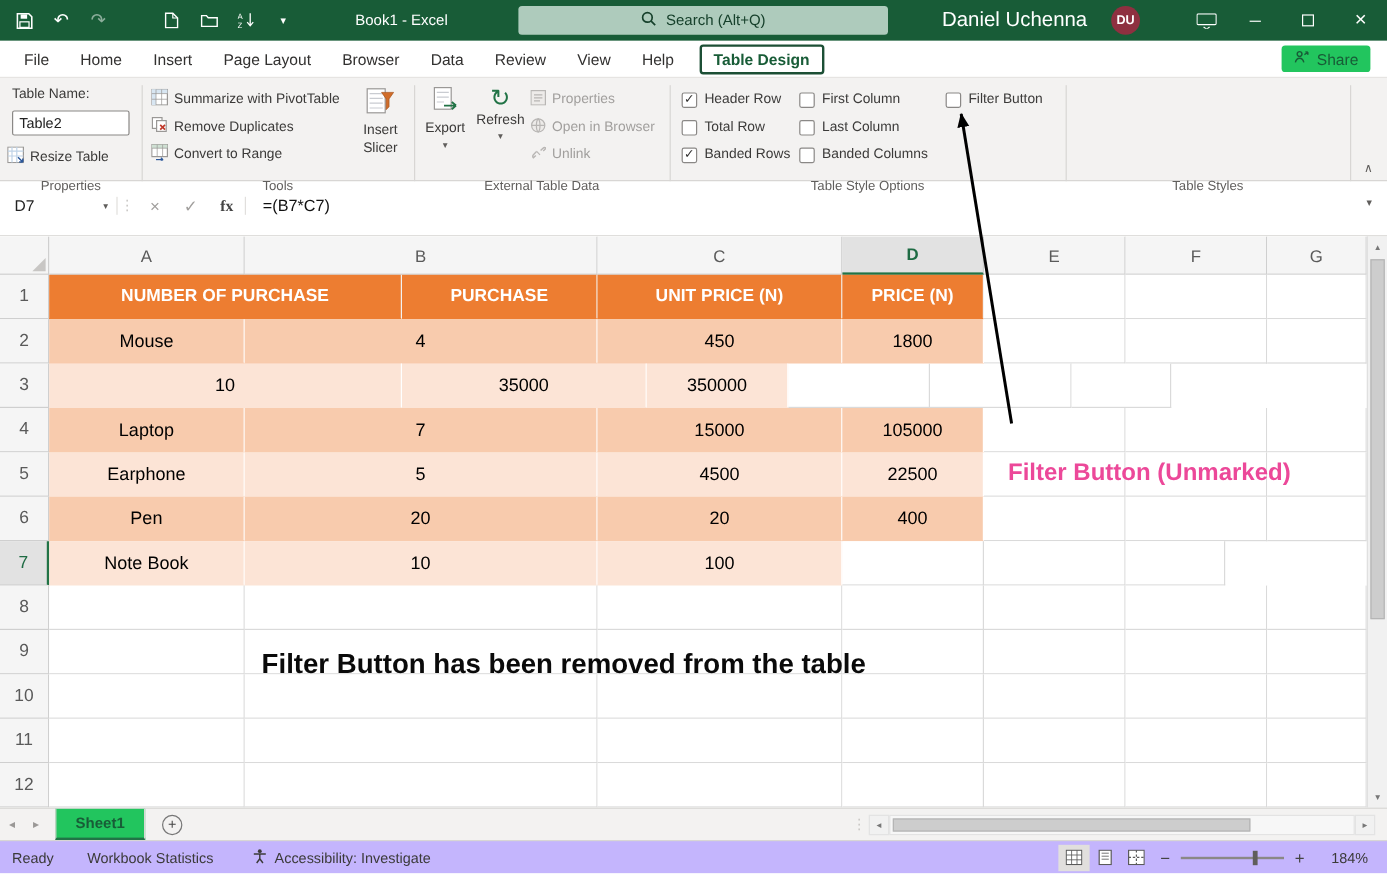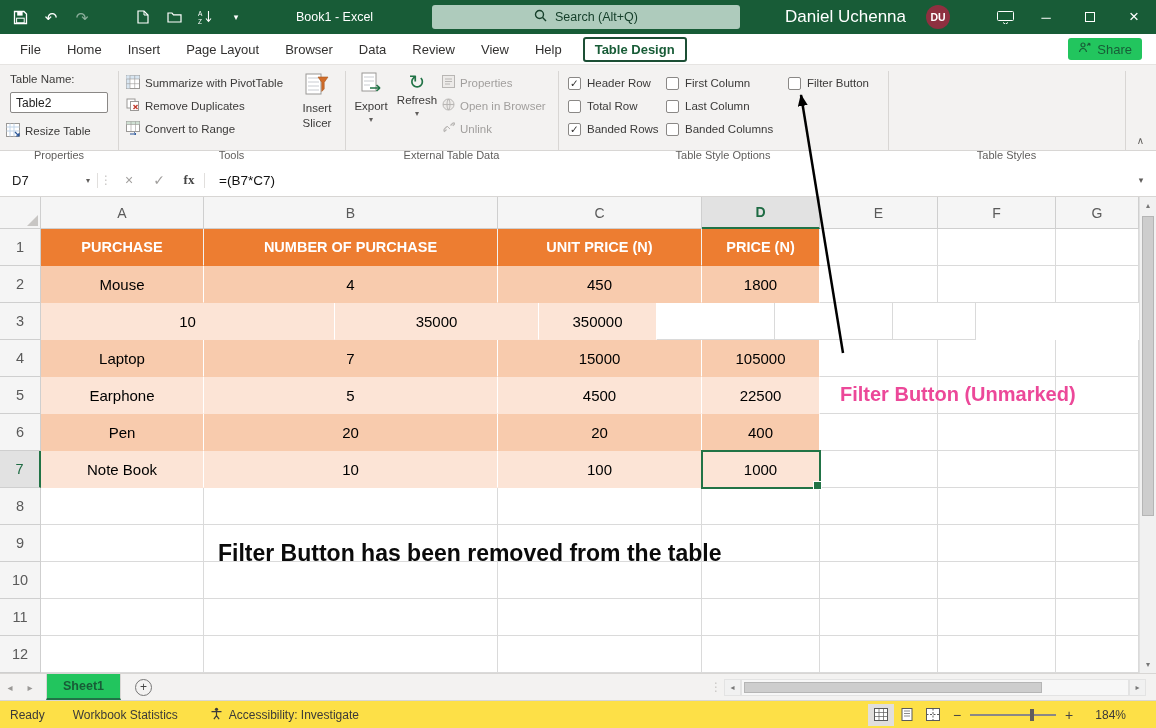--- a/index.html
+++ b/index.html
@@ -38,21 +38,21 @@
 .smbtn.dis{color:#A19F9D}
 .bigbtn{position:absolute;display:flex;flex-direction:column;align-items:center;font-size:11.5px;color:#3B3A39;gap:1px;text-align:center;line-height:1.2}
 .cbrow{position:absolute;display:flex;align-items:center;gap:6px;font-size:11.5px;color:#3B3A39;height:18px;white-space:nowrap}
 .cb{width:13px;height:13px;border:1px solid #8A8886;border-radius:2px;background:#fff;display:flex;align-items:center;justify-content:center;font-size:10.5px;font-weight:bold;color:#323130;line-height:1}
 .glab{position:absolute;font-size:11.5px;color:#3B3A39;white-space:nowrap}
 #tn-input{position:absolute;left:10px;top:27px;width:98px;height:21px;border:1px solid #8A8886;border-radius:2px;padding:0 5px;font-size:12px;font-family:inherit;background:#fff;color:#222}
 .ddglyph{font-size:8px;color:#605E5C}
 #ribbon-collapse{position:absolute;right:12px;bottom:4px;font-size:10px;color:#605E5C}
 
 
-#formulabar{position:absolute;top:164px;left:0;right:0;height:33px;background:#fff;border-bottom:1px solid #D8D6D4;display:flex;align-items:center}
+#formulabar{position:absolute;top:164px;left:0;right:0;height:33px;background:#fff;border-bottom:1px solid #D8D6D4;display:flex;align-items:flex-start}
 #namebox{width:98px;display:flex;align-items:center;padding-left:12px;font-size:13px;color:#222;position:relative;border-right:1px solid #E1DFDD}
 #namebox .dd{position:absolute;right:7px;font-size:8px;color:#605E5C}
 .fdots{display:flex;align-items:center;justify-content:center;width:16px;color:#C8C6C4;font-size:12px}
 .fbtn{width:30px;display:flex;align-items:center;justify-content:center;font-size:14px;color:#A19F9D}
 .fbtn.fx{color:#444;font-weight:bold;font-family:"Liberation Serif",serif;font-size:13px}
 #formula-text{display:flex;align-items:center;padding-left:14px;font-size:13.5px;color:#111;border-left:1px solid #E1DFDD}
 #fb-expand{margin-left:auto;width:30px;display:flex;align-items:center;justify-content:center;color:#605E5C;font-size:9px}
 
 
 #grid{position:absolute;top:197px;left:0;width:1139px;height:476px;background:#fff;overflow:hidden}
@@ -81,31 +81,31 @@
 .snav{width:20px;text-align:center;color:#9A9896;font-size:10px}
 #sheet-tab{height:100%;background:#22c55e;display:flex;align-items:center;padding:0 16px;color:#185C37;font-weight:bold;font-size:12.5px;border-left:1px solid #D8D6D4;border-right:1px solid #D8D6D4;border-bottom:2px solid #217346;margin-left:6px}
 #add-sheet{width:17px;height:17px;border:1px solid #767676;border-radius:50%;display:flex;align-items:center;justify-content:center;font-size:12px;color:#444;margin-left:14px}
 #sheetbar .fdots{margin-left:auto}
 #hscroll{display:flex;align-items:center;height:100%;margin-right:10px}
 #hscroll .sbtn{width:17px;height:17px;display:flex;align-items:center;justify-content:center;color:#777;font-size:8px;background:#F1F1F1;border:1px solid #E3E3E3}
 #htrack{width:388px;height:17px;background:#F7F7F7;position:relative;border:1px solid #E3E3E3}
 #hthumb{position:absolute;left:2px;top:2px;height:11px;width:298px;background:#CDCDCD;border:1px solid #B5B5B5}
 
 
-#statusbar{position:absolute;top:700px;left:0;right:0;height:28px;background:#fde047;border-top:1px solid #D8D6D4;display:flex;align-items:center;font-size:12px;color:#3B3A39}
+#statusbar{position:absolute;top:700px;left:0;right:0;height:28px;background:#c4b5fd;border-top:1px solid #D8D6D4;display:flex;align-items:center;font-size:12px;color:#3B3A39}
 #status-ready{margin-left:10px}
 #wb-stats{margin-left:28px}
 #accessibility{margin-left:32px;display:flex;align-items:center;gap:6px}
 #status-right{margin-left:auto;display:flex;align-items:center}
 .viewbtn{width:26px;height:22px;display:flex;align-items:center;justify-content:center}
 .viewbtn.selview{background:#E1DFDD}
 .zbtn{width:22px;text-align:center;font-size:14px;color:#444}
 #zoom-track{width:86px;height:2px;background:#8A8886;position:relative;margin:0 2px}
 #zoom-handle{position:absolute;left:60px;top:-5px;width:4px;height:12px;background:#605E5C}
-#zoom-label{width:46px;text-align:right;margin-right:30px}
+#zoom-label{width:46px;text-align:right;margin-right:16px}
 
 
 #annot-arrow{position:absolute;left:0;top:0;width:1156px;height:728px;pointer-events:none;z-index:40}
 #callout{position:absolute;left:840px;top:383px;font-size:20px;font-weight:bold;color:#ec4899;z-index:41;white-space:nowrap}
 #note{position:absolute;left:218px;top:540px;font-size:23px;font-weight:bold;color:#0A0A0A;z-index:41;white-space:nowrap}
 </style>
 </head>
 <body>
 
 <div id="app">
@@ -349,22 +349,22 @@
       <div class="ch cB">B</div>
       <div class="ch cC">C</div>
       <div class="ch cD selh">D</div>
       <div class="ch cE">E</div>
       <div class="ch cF">F</div>
       <div class="ch cG">G</div>
     </div>
 
     <div class="grow">
       <div class="rh">1</div>
+      <div class="cell cB th">NUMBER OF PURCHASE</div>
       <div class="cell cA th">PURCHASE</div>
-      <div class="cell cB th">NUMBER OF PURCHASE</div>
       <div class="cell cC th">UNIT PRICE (N)</div>
       <div class="cell cD th">PRICE (N)</div>
       <div class="cell cE"></div>
       <div class="cell cF"></div>
       <div class="cell cG"></div>
     </div>
 
     <div class="grow">
       <div class="rh">2</div>
       <div class="cell cA bd">Mouse</div>
@@ -417,21 +417,20 @@
       <div class="cell cE"></div>
       <div class="cell cF"></div>
       <div class="cell cG"></div>
     </div>
 
     <div class="grow selr">
       <div class="rh">7</div>
       <div class="cell cA bl">Note Book</div>
       <div class="cell cB bl">10</div>
       <div class="cell cC bl">100</div>
-      <div class="cell cD bl selcell">1000</div>
       <div class="cell cE"></div>
       <div class="cell cF"></div>
       <div class="cell cG"></div>
     </div>
 
     <div class="grow">
       <div class="rh">8</div>
       <div class="cell cA"></div>
         <div class="cell cB"></div>
         <div class="cell cC"></div>

